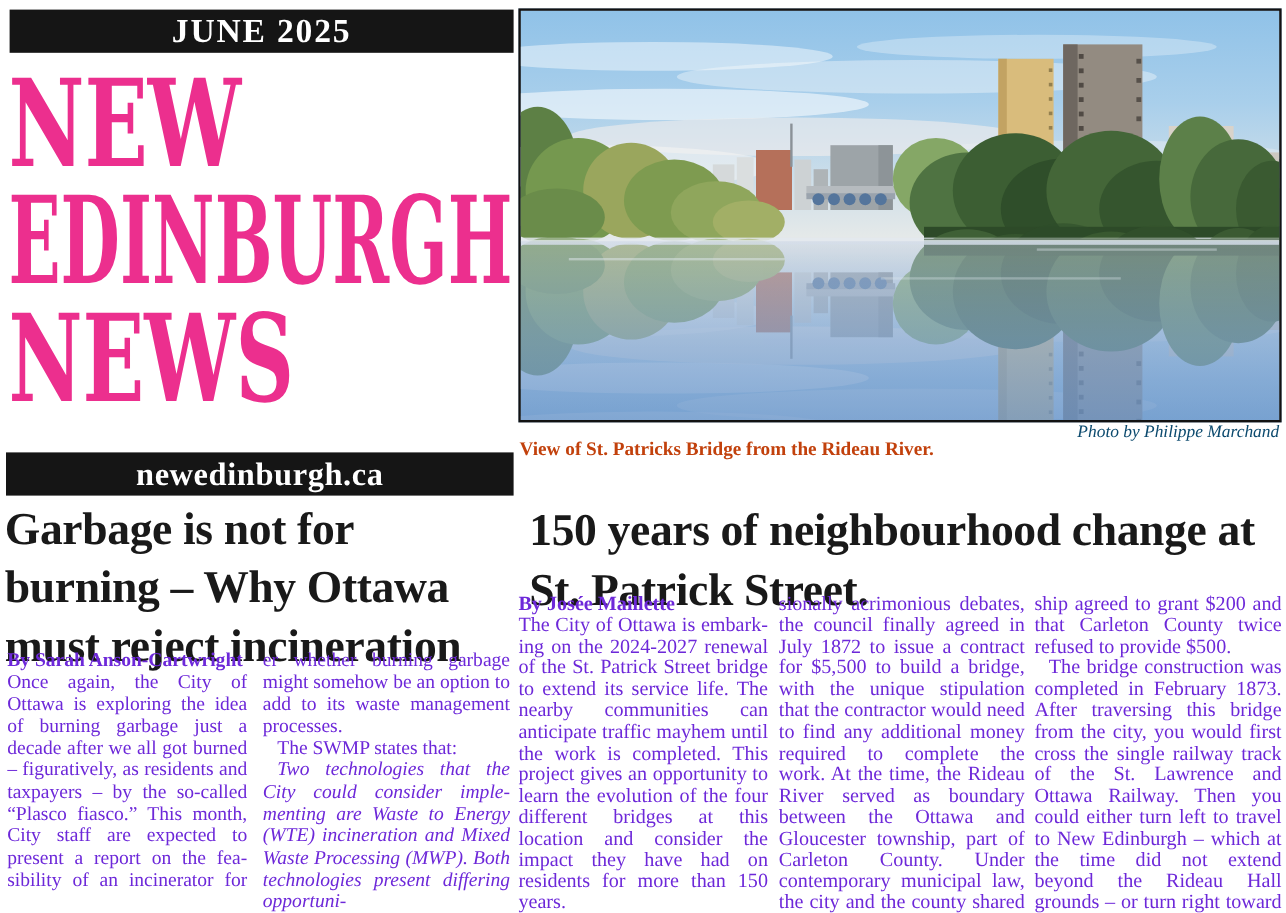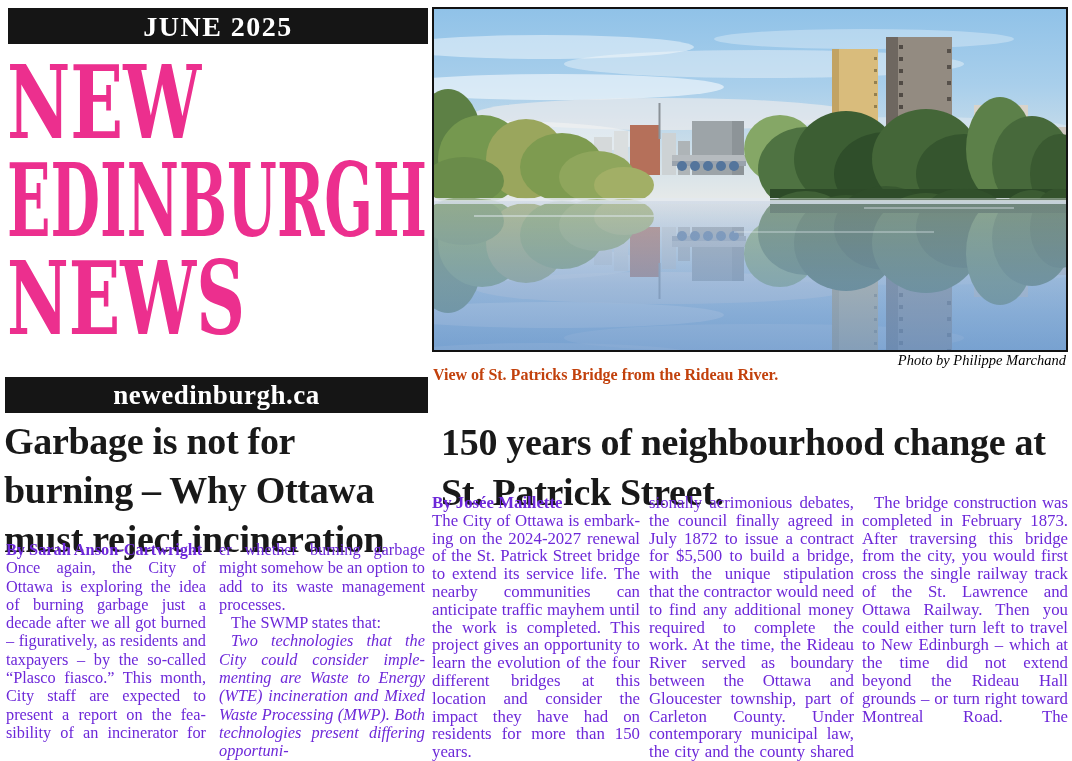--- a/index.html
+++ b/index.html
@@ -11,21 +11,21 @@
     position:absolute; background:#151515; color:#ffffff; text-align:center;
     font-weight:bold; font-family:"Liberation Serif", serif;
   }
   .bar-issue { left:8px; top:8px; width:420px; height:36px; font-size:28px; line-height:37px; letter-spacing:1.5px; }
   .bar-site  { left:5px; top:352px; width:423px; height:36px; font-size:27px; line-height:37px; letter-spacing:0.5px;margin-top:25px; }
 
   .logo-wrap { position:absolute; left:6px; top:52px; width:424px; height:294px; }
 
   .photo-fig { position:absolute; left:432px; top:7px; width:632px; height:341px; border:2px solid #121212; background:#a9c6e2; }
   .photo-fig svg { display:block; }
-  .photo-credit { position:absolute; left:432px; top:352px; width:634px; text-align:right; font-style:italic; font-size:14.5px; color:#000000; }
+  .photo-credit { position:absolute; left:432px; top:352px; width:634px; text-align:right; font-style:italic; font-size:14.5px; color:#0c4a6e; }
   .photo-caption { position:absolute; left:433px; top:366px; width:634px; font-weight:bold; font-size:16px; color:#c2410c; }
 
   .headline { position:absolute; font-weight:bold; color:#191919; letter-spacing:-0.3px; }
   .headline-left  { left:4px;   top:392px; width:424px; font-size:38px; line-height:49px; }
   .headline-right { left:441px; top:392px; width:640px; font-size:38px; line-height:50px; }
 
   .col {
     position:absolute; overflow:hidden; text-align:justify;
     font-size:16.3px; color:#6d28d9;
   }
@@ -196,16 +196,17 @@
   <h1 class="headline headline-right">150 years of neighbourhood change at St. Patrick Street.</h1>
 
   <div class="col acr c1">
     <p class="byline">By Josée Maillette</p>
     <p>The City of Ottawa is embark­ing on the 2024-2027 renew­al of the St. Patrick Street bridge to extend its service life. The nearby communities can anticipate traffic mayhem until the work is completed. This project gives an oppor­tunity to learn the evolution of the four different bridges at this location and consider the impact they have had on residents for more than 150 years.</p>
   </div>
   <div class="col acr c2">
     <p class="cut">sionally acrimonious debates, the council finally agreed in July 1872 to issue a contract for $5,500 to build a bridge, with the unique stipulation that the contractor would need to find any additional money required to complete the work. At the time, the Rideau River served as boundary between the Ottawa and Gloucester township, part of Carleton County. Under contempo­rary municipal law, the city and the county shared legal</p>
   </div>
   <div class="col acr c3">
+    <p>ship agreed to grant $200 and that Carleton County twice refused to provide $500.</p>
     <p class="indent cut">The bridge construction was completed in February 1873. After traversing this bridge from the city, you would first cross the single railway track of the St. Lawrence and Ottawa Railway. Then you could either turn left to travel to New Edinburgh – which at the time did not extend beyond the Rideau Hall grounds – or turn right toward Montreal Road. The</p>
   </div>
 
 </div>
 
 </body></html>

